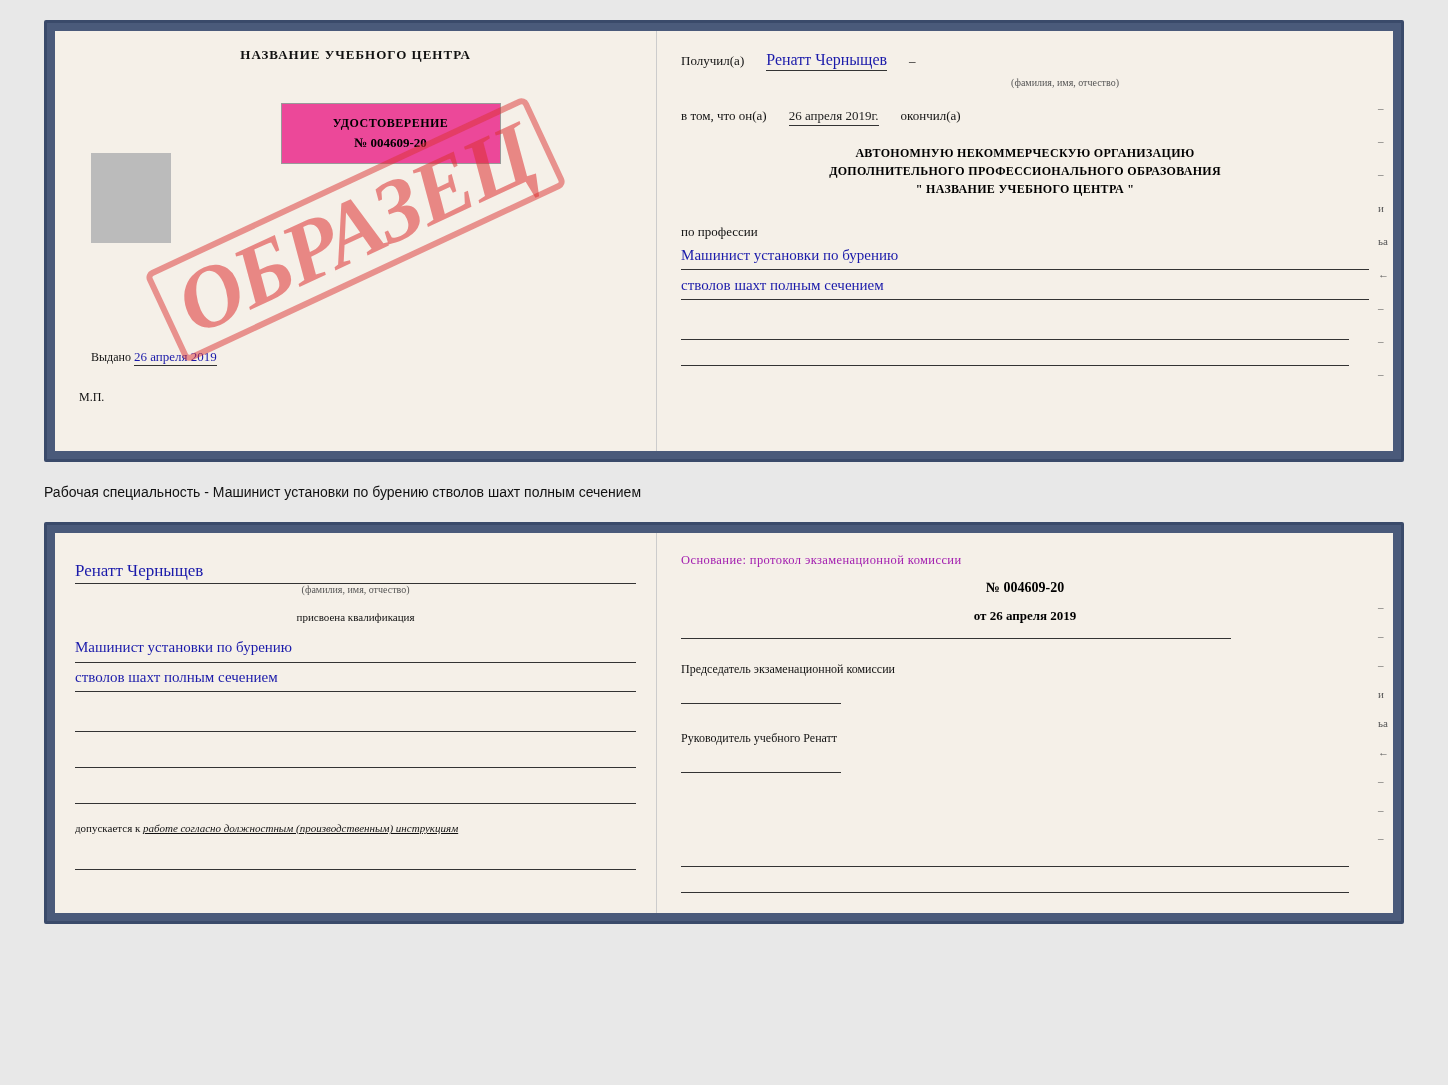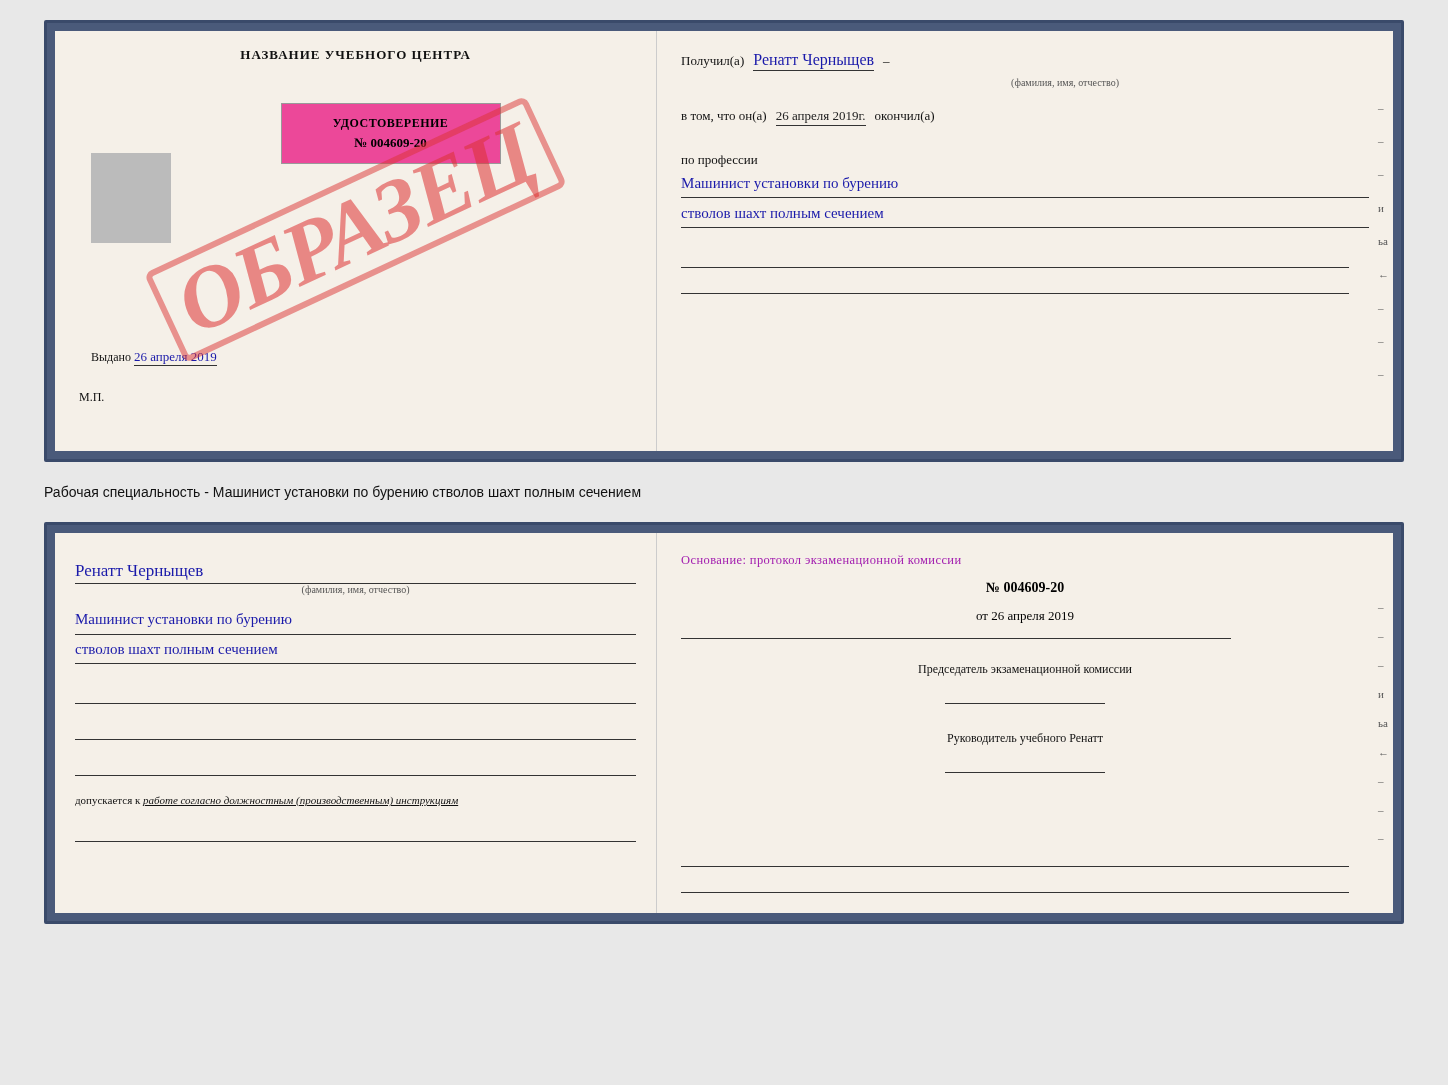--- a/index.html
+++ b/index.html
@@ -145,21 +145,21 @@
       bottom: 30px;
       left: 8px;
       font-size: 12px;
       color: #111;
       z-index: 8;
     }
 
     .right-line {
       display: flex;
       align-items: baseline;
-      gap: 9px;
+      gap: 22px;
       font-size: 13px;
       flex-wrap: wrap;
     }
 
     .right-label {
       font-size: 13px;
       color: #111;
     }
 
     .handwritten {
@@ -320,28 +320,28 @@
 
     .protocol-number {
       font-size: 14px;
       font-weight: bold;
       text-align: center;
     }
 
     .protocol-date {
       font-size: 13px;
       text-align: center;
+      font-weight: bold;
     }
 
     .signature-block {
       display: flex;
       flex-direction: column;
       gap: 4px;
       margin-top: 6px;
-      align-items: center;
     }
 
     .sig-label {
       font-size: 12px;
       color: #111;
       line-height: 1.4;
     }
 
     .sig-line {
       border-bottom: 1px solid #333;
@@ -405,20 +405,25 @@
       <div style="text-align:center; margin-top:-8px; margin-left:80px;">
         <span class="subtext">(фамилия, имя, отчество)</span>
       </div>
 
       <div class="right-line" style="margin-top:6px;">
         <span class="right-label">в том, что он(а)</span>
         <span class="handwritten" style="font-size:13px; color:#222;">26 апреля 2019г.</span>
         <span class="right-label">окончил(а)</span>
       </div>
 
+      <div class="block-center" style="margin-top:4px;">
+        <div>АВТОНОМНУЮ НЕКОММЕРЧЕСКУЮ ОРГАНИЗАЦИЮ</div>
+        <div>ДОПОЛНИТЕЛЬНОГО ПРОФЕССИОНАЛЬНОГО ОБРАЗОВАНИЯ</div>
+        <div>" НАЗВАНИЕ УЧЕБНОГО ЦЕНТРА "</div>
+      </div>
 
       <div style="margin-top:10px;">
         <span class="profession-line">по профессии</span>
         <span class="profession-handwritten">Машинист установки по бурению</span>
         <span class="profession-handwritten">стволов шахт полным сечением</span>
       </div>
 
       <div style="display:flex;flex-direction:column;gap:8px;margin-top:8px;padding-right:20px;">
         <div class="underline-row"></div>
         <div class="underline-row"></div>
@@ -432,20 +437,21 @@
 <div class="document-container">
   <div class="bottom-document-inner">
 
     <div class="bottom-left">
 
       <div style="margin-top:4px;">
         <div class="bottom-handwritten">Ренатт Черныщев</div>
         <div class="small-subtext">(фамилия, имя, отчество)</div>
       </div>
 
+      <div class="kvali-label">присвоена квалификация</div>
 
       <div>
         <span class="kvali-handwritten">Машинист установки по бурению</span>
         <span class="kvali-handwritten">стволов шахт полным сечением</span>
       </div>
 
       <div class="bottom-lines">
         <div class="underline-row"></div>
         <div class="underline-row"></div>
         <div class="underline-row"></div>

